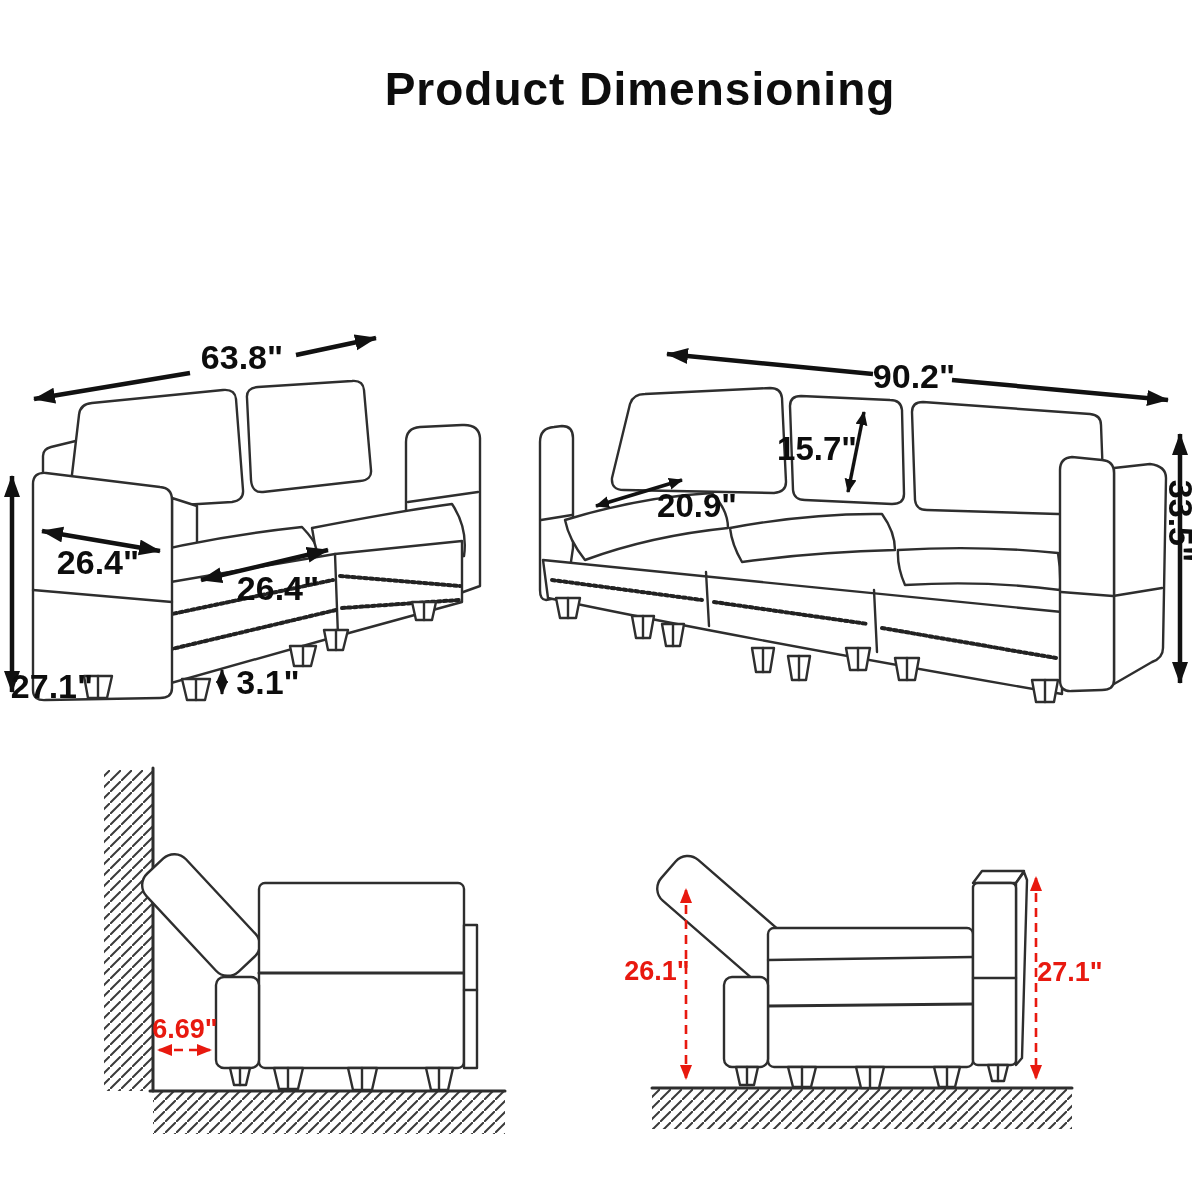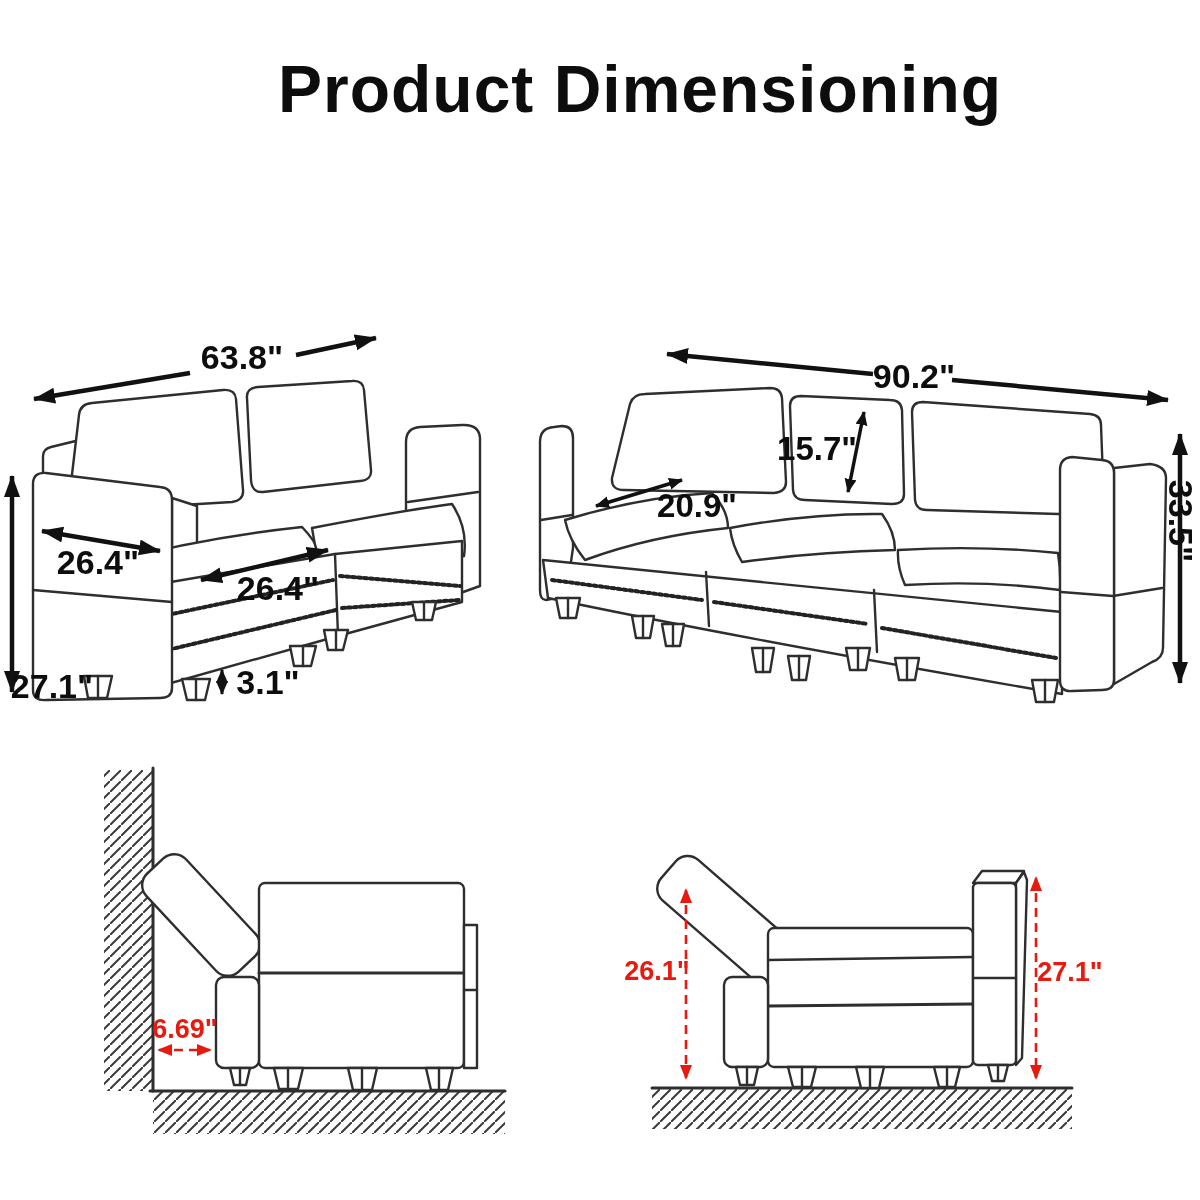--- a/index.html
+++ b/index.html
@@ -5,21 +5,21 @@
   :root{ --red:#e8190f; --ink:#0d0d0d; --line:#2e2e2e; }
   html,body{margin:0;padding:0;}
   body{
     width:1200px;height:1200px;position:relative;background:#ffffff;
     font-family:"Liberation Sans",sans-serif;overflow:hidden;
   }
   .label{
     position:absolute;transform:translate(-50%,-50%);
     font-weight:bold;color:var(--ink);white-space:nowrap;line-height:1;
   }
-  .lab-title{font-size:66px;letter-spacing:1px;}
+  .lab-title{font-size:46px;letter-spacing:1px;}
   .lab-dim{font-size:34px;}
   .lab-dim-sm{font-size:33px;}
   .lab-rot{transform:translate(-50%,-50%) rotate(90deg);}
   .lab-red{color:var(--red);font-size:27px;}
   svg{position:absolute;left:0;top:0;}
 </style>
 </head>
 <body>
 
 <svg width="1200" height="1200" viewBox="0 0 1200 1200">

